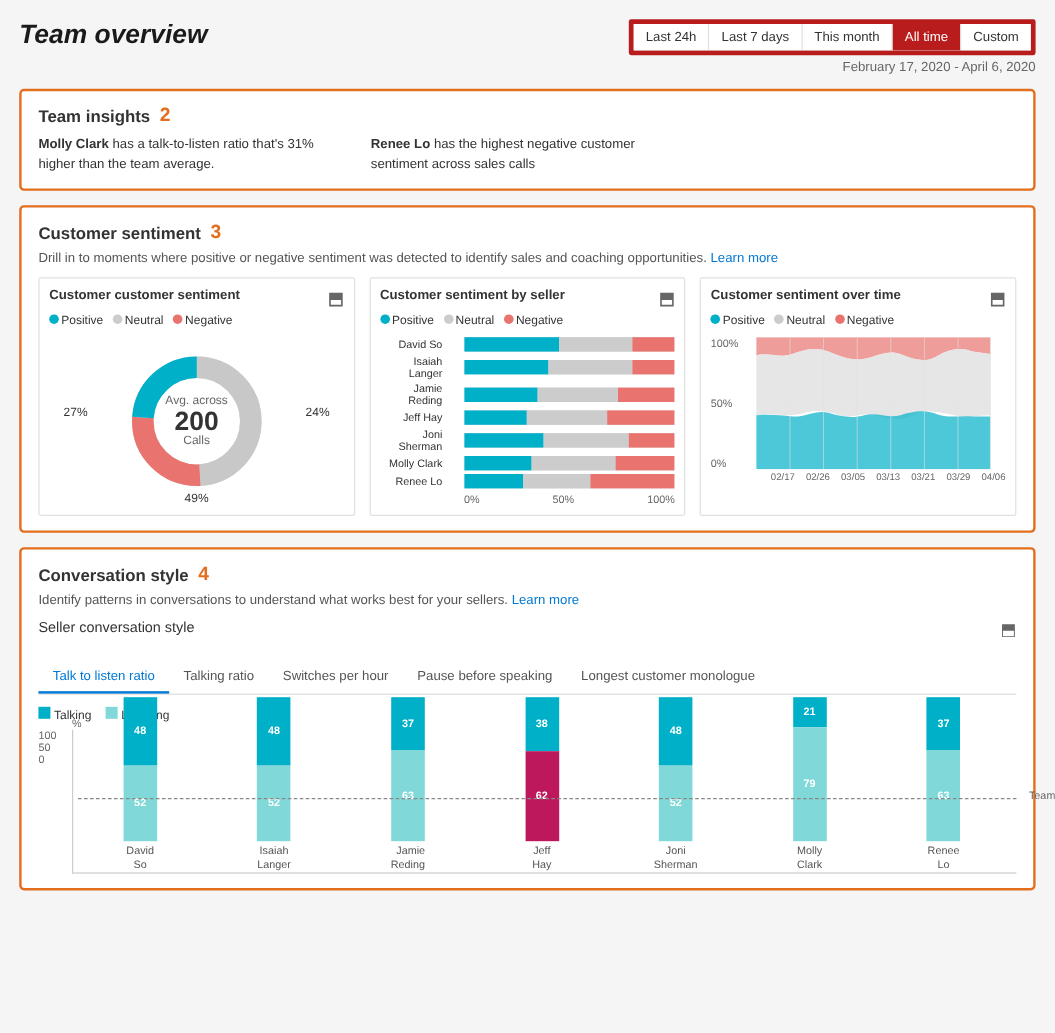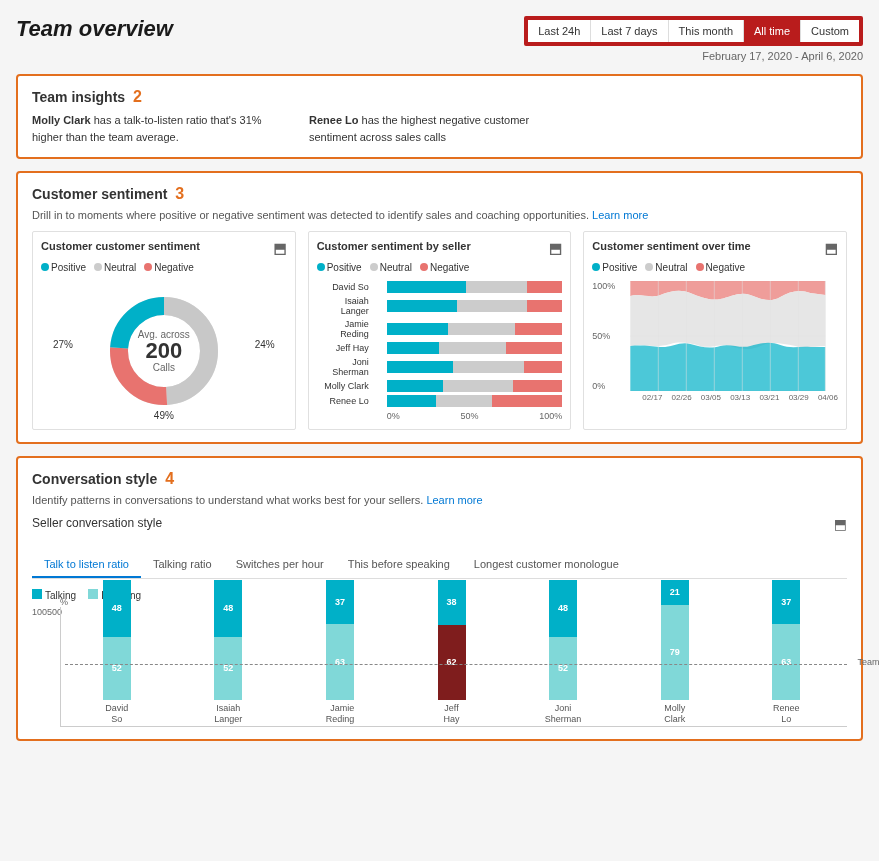--- a/index.html
+++ b/index.html
@@ -281,32 +281,32 @@
 
     <div style="display:flex;justify-content:space-between;align-items:flex-start;margin-bottom:20px;">
       <span style="font-size:12px;font-weight:500;">Seller conversation style</span>
       <span class="export-icon">⬒</span>
     </div>
 
     <div class="conv-tabs">
       <div class="conv-tab active">Talk to listen ratio</div>
       <div class="conv-tab">Talking ratio</div>
       <div class="conv-tab">Switches per hour</div>
-      <div class="conv-tab">This before speaking</div>
+      <div class="conv-tab">Pause before speaking</div>
       <div class="conv-tab">Longest customer monologue</div>
     </div>
 
     <div class="talking-legend">
       <span><span class="legend-sq" style="background:#00b0c8;"></span>Talking</span>
       <span><span class="legend-sq" style="background:#80d8d8;"></span>Listening</span>
     </div>
 
     <div style="position:relative;padding-left:28px;">
       <span style="position:absolute;top:-10px;left:28px;font-size:9px;color:#666;">%</span>
-      <div style="position:absolute;left:0;top:0;height:120px;display:flex;justify-content:space-between;font-size:9px;color:#666;">
+      <div style="position:absolute;left:0;top:0;height:120px;display:flex;flex-direction:column;font-size:9px;color:#666;">
         <span>100</span>
         <span>50</span>
         <span>0</span>
       </div>
       <div style="position:relative;">
         <div style="display:flex;align-items:flex-end;height:120px;gap:10px;border-left:1px solid #ccc;border-bottom:1px solid #ccc;padding:0 10px 0 5px;">
 
           <div style="display:flex;flex-direction:column;align-items:center;flex:1;">
             <div style="display:flex;flex-direction:column;width:28px;height:120px;">
               <div style="background:#00b0c8;flex:48;display:flex;align-items:center;justify-content:center;font-size:9px;color:#fff;font-weight:600;">48</div>
@@ -327,21 +327,21 @@
             <div style="display:flex;flex-direction:column;width:28px;height:120px;">
               <div style="background:#00b0c8;flex:37;display:flex;align-items:center;justify-content:center;font-size:9px;color:#fff;font-weight:600;">37</div>
               <div style="background:#80d8d8;flex:63;display:flex;align-items:center;justify-content:center;font-size:9px;color:#fff;font-weight:600;">63</div>
             </div>
             <div style="font-size:9px;color:#555;text-align:right;margin-top:3px;line-height:1.3;">Jamie<br>Reding</div>
           </div>
 
           <div style="display:flex;flex-direction:column;align-items:center;flex:1;">
             <div style="display:flex;flex-direction:column;width:28px;height:120px;">
               <div style="background:#00b0c8;flex:38;display:flex;align-items:center;justify-content:center;font-size:9px;color:#fff;font-weight:600;">38</div>
-              <div style="background:#7f1d1d;flex:62;display:flex;align-items:center;justify-content:center;font-size:9px;color:#fff;font-weight:700;">62</div>
+              <div style="background:#be185d;flex:62;display:flex;align-items:center;justify-content:center;font-size:9px;color:#fff;font-weight:700;">62</div>
             </div>
             <div style="font-size:9px;color:#555;text-align:center;margin-top:3px;line-height:1.3;">Jeff<br>Hay</div>
           </div>
 
           <div style="display:flex;flex-direction:column;align-items:center;flex:1;">
             <div style="display:flex;flex-direction:column;width:28px;height:120px;">
               <div style="background:#00b0c8;flex:48;display:flex;align-items:center;justify-content:center;font-size:9px;color:#fff;font-weight:600;">48</div>
               <div style="background:#80d8d8;flex:52;display:flex;align-items:center;justify-content:center;font-size:9px;color:#fff;font-weight:600;">52</div>
             </div>
             <div style="font-size:9px;color:#555;text-align:center;margin-top:3px;line-height:1.3;">Joni<br>Sherman</div>

